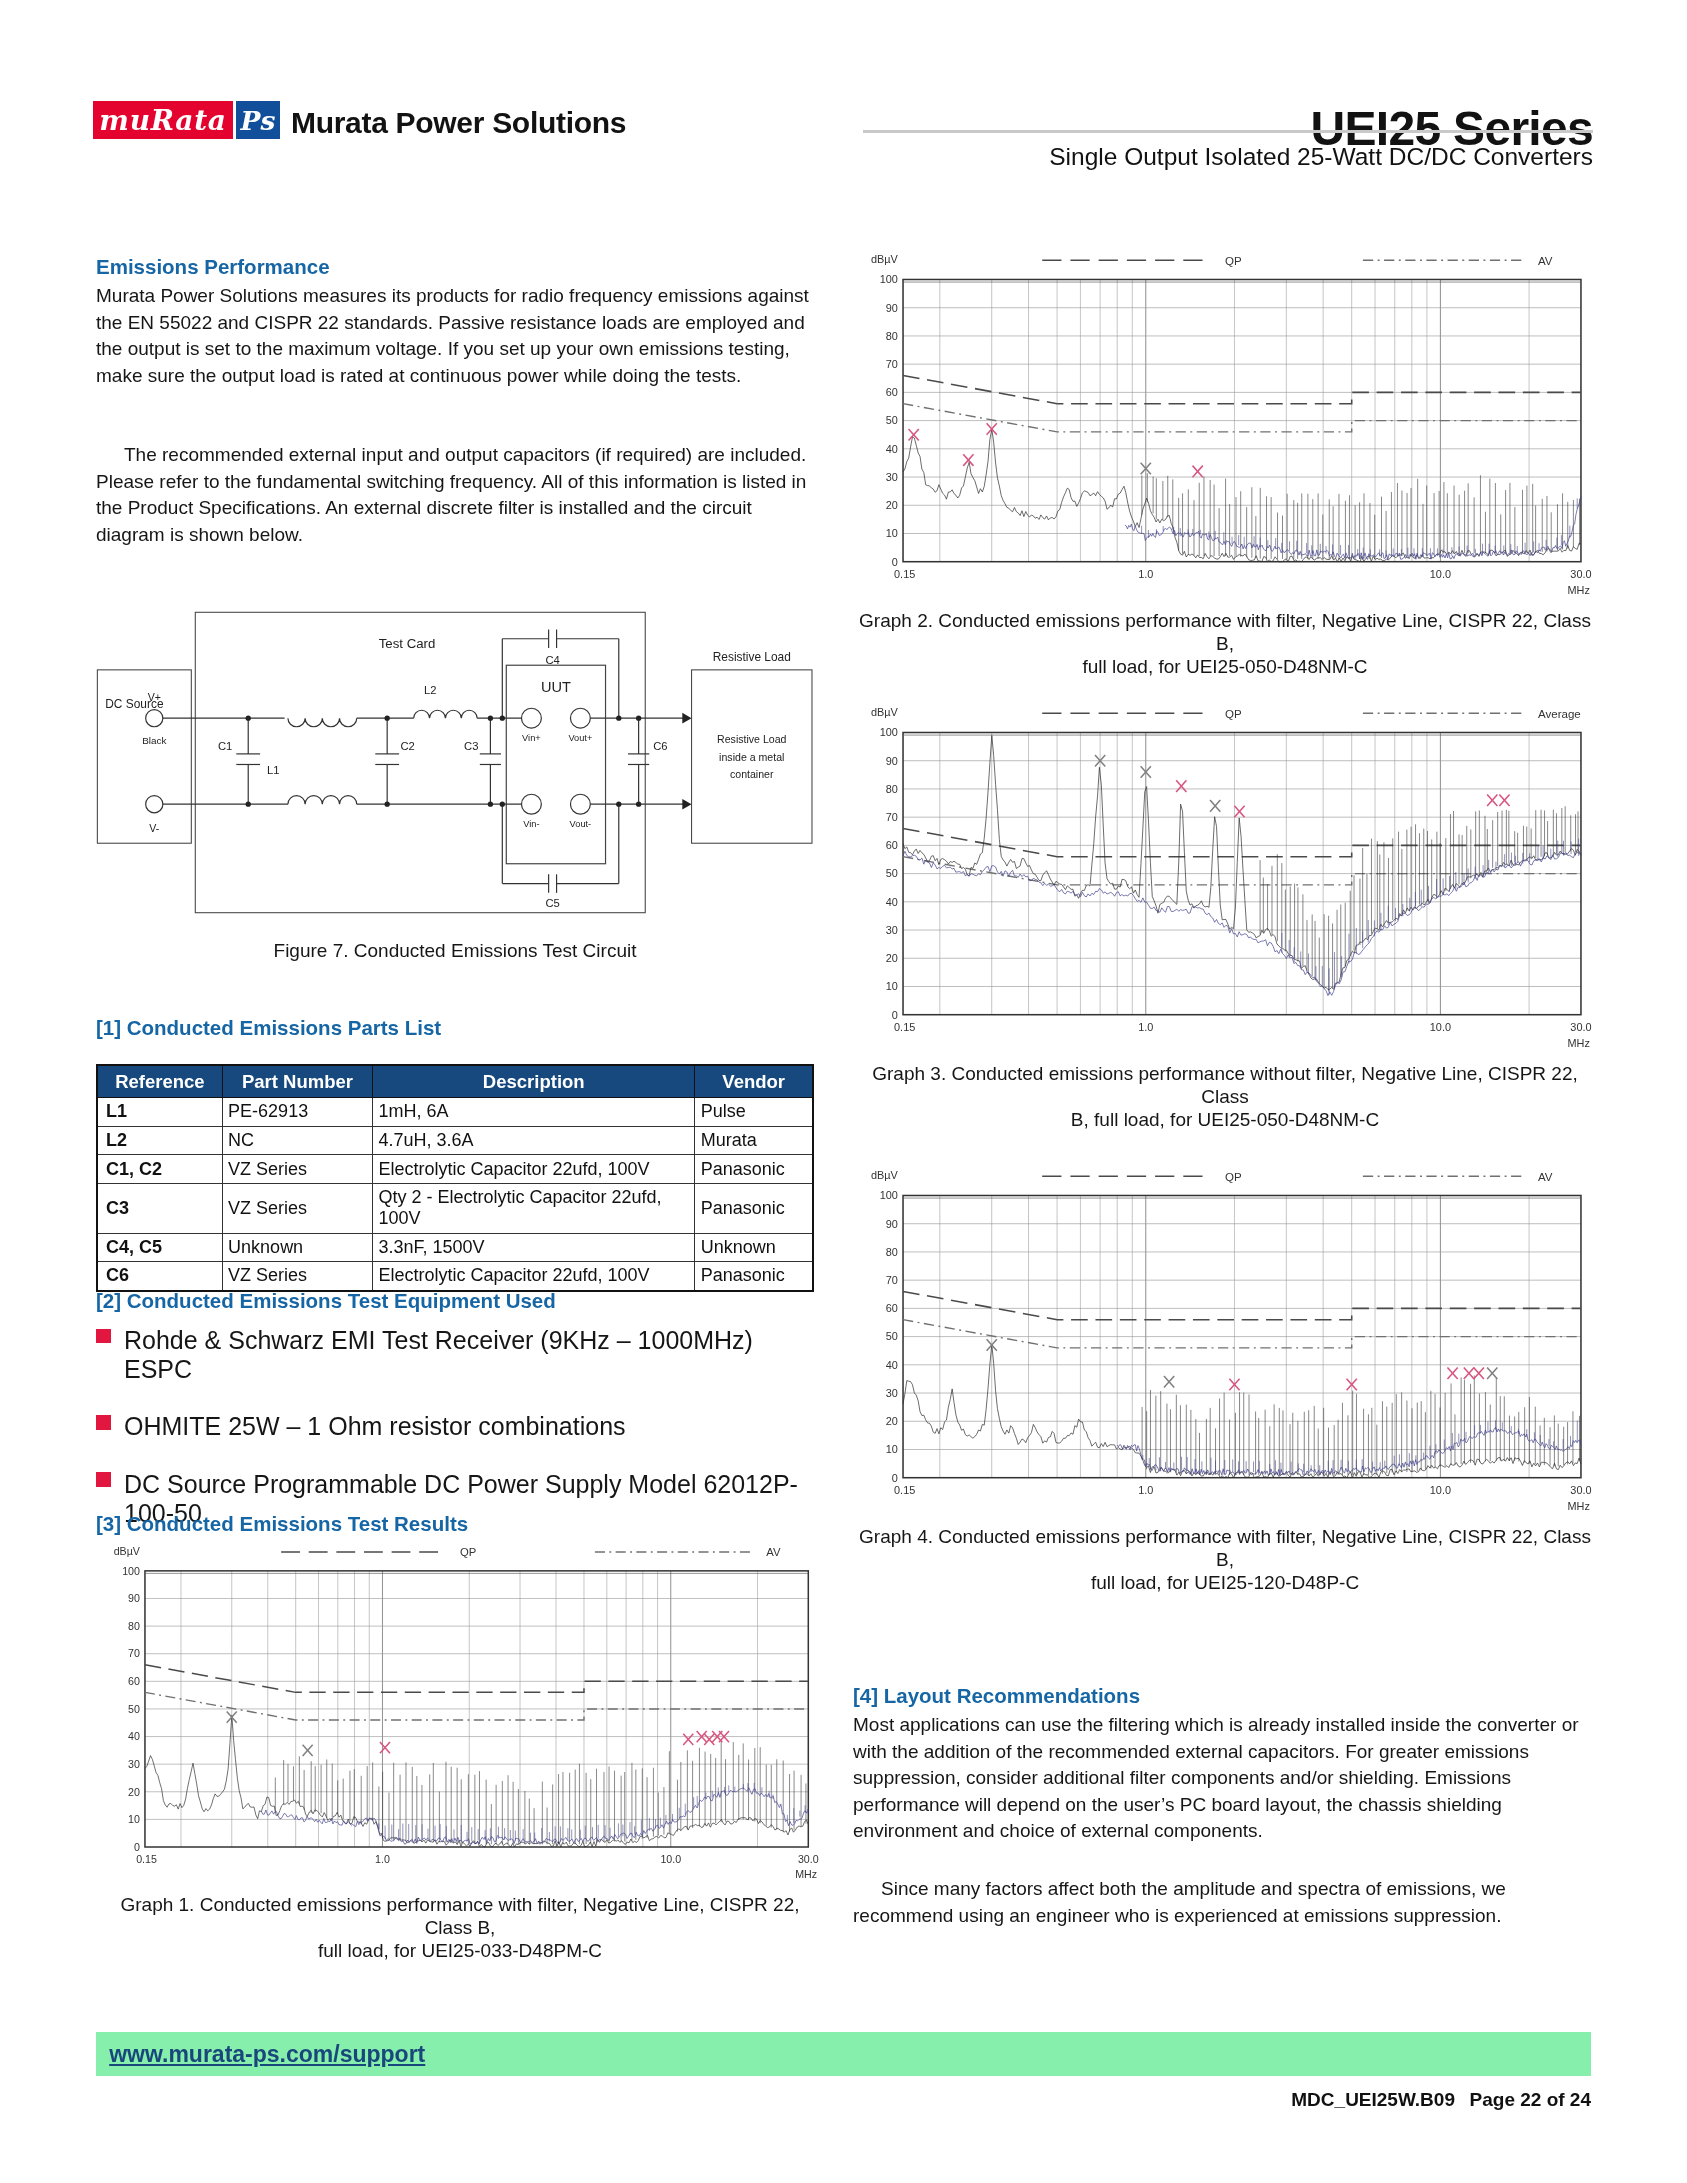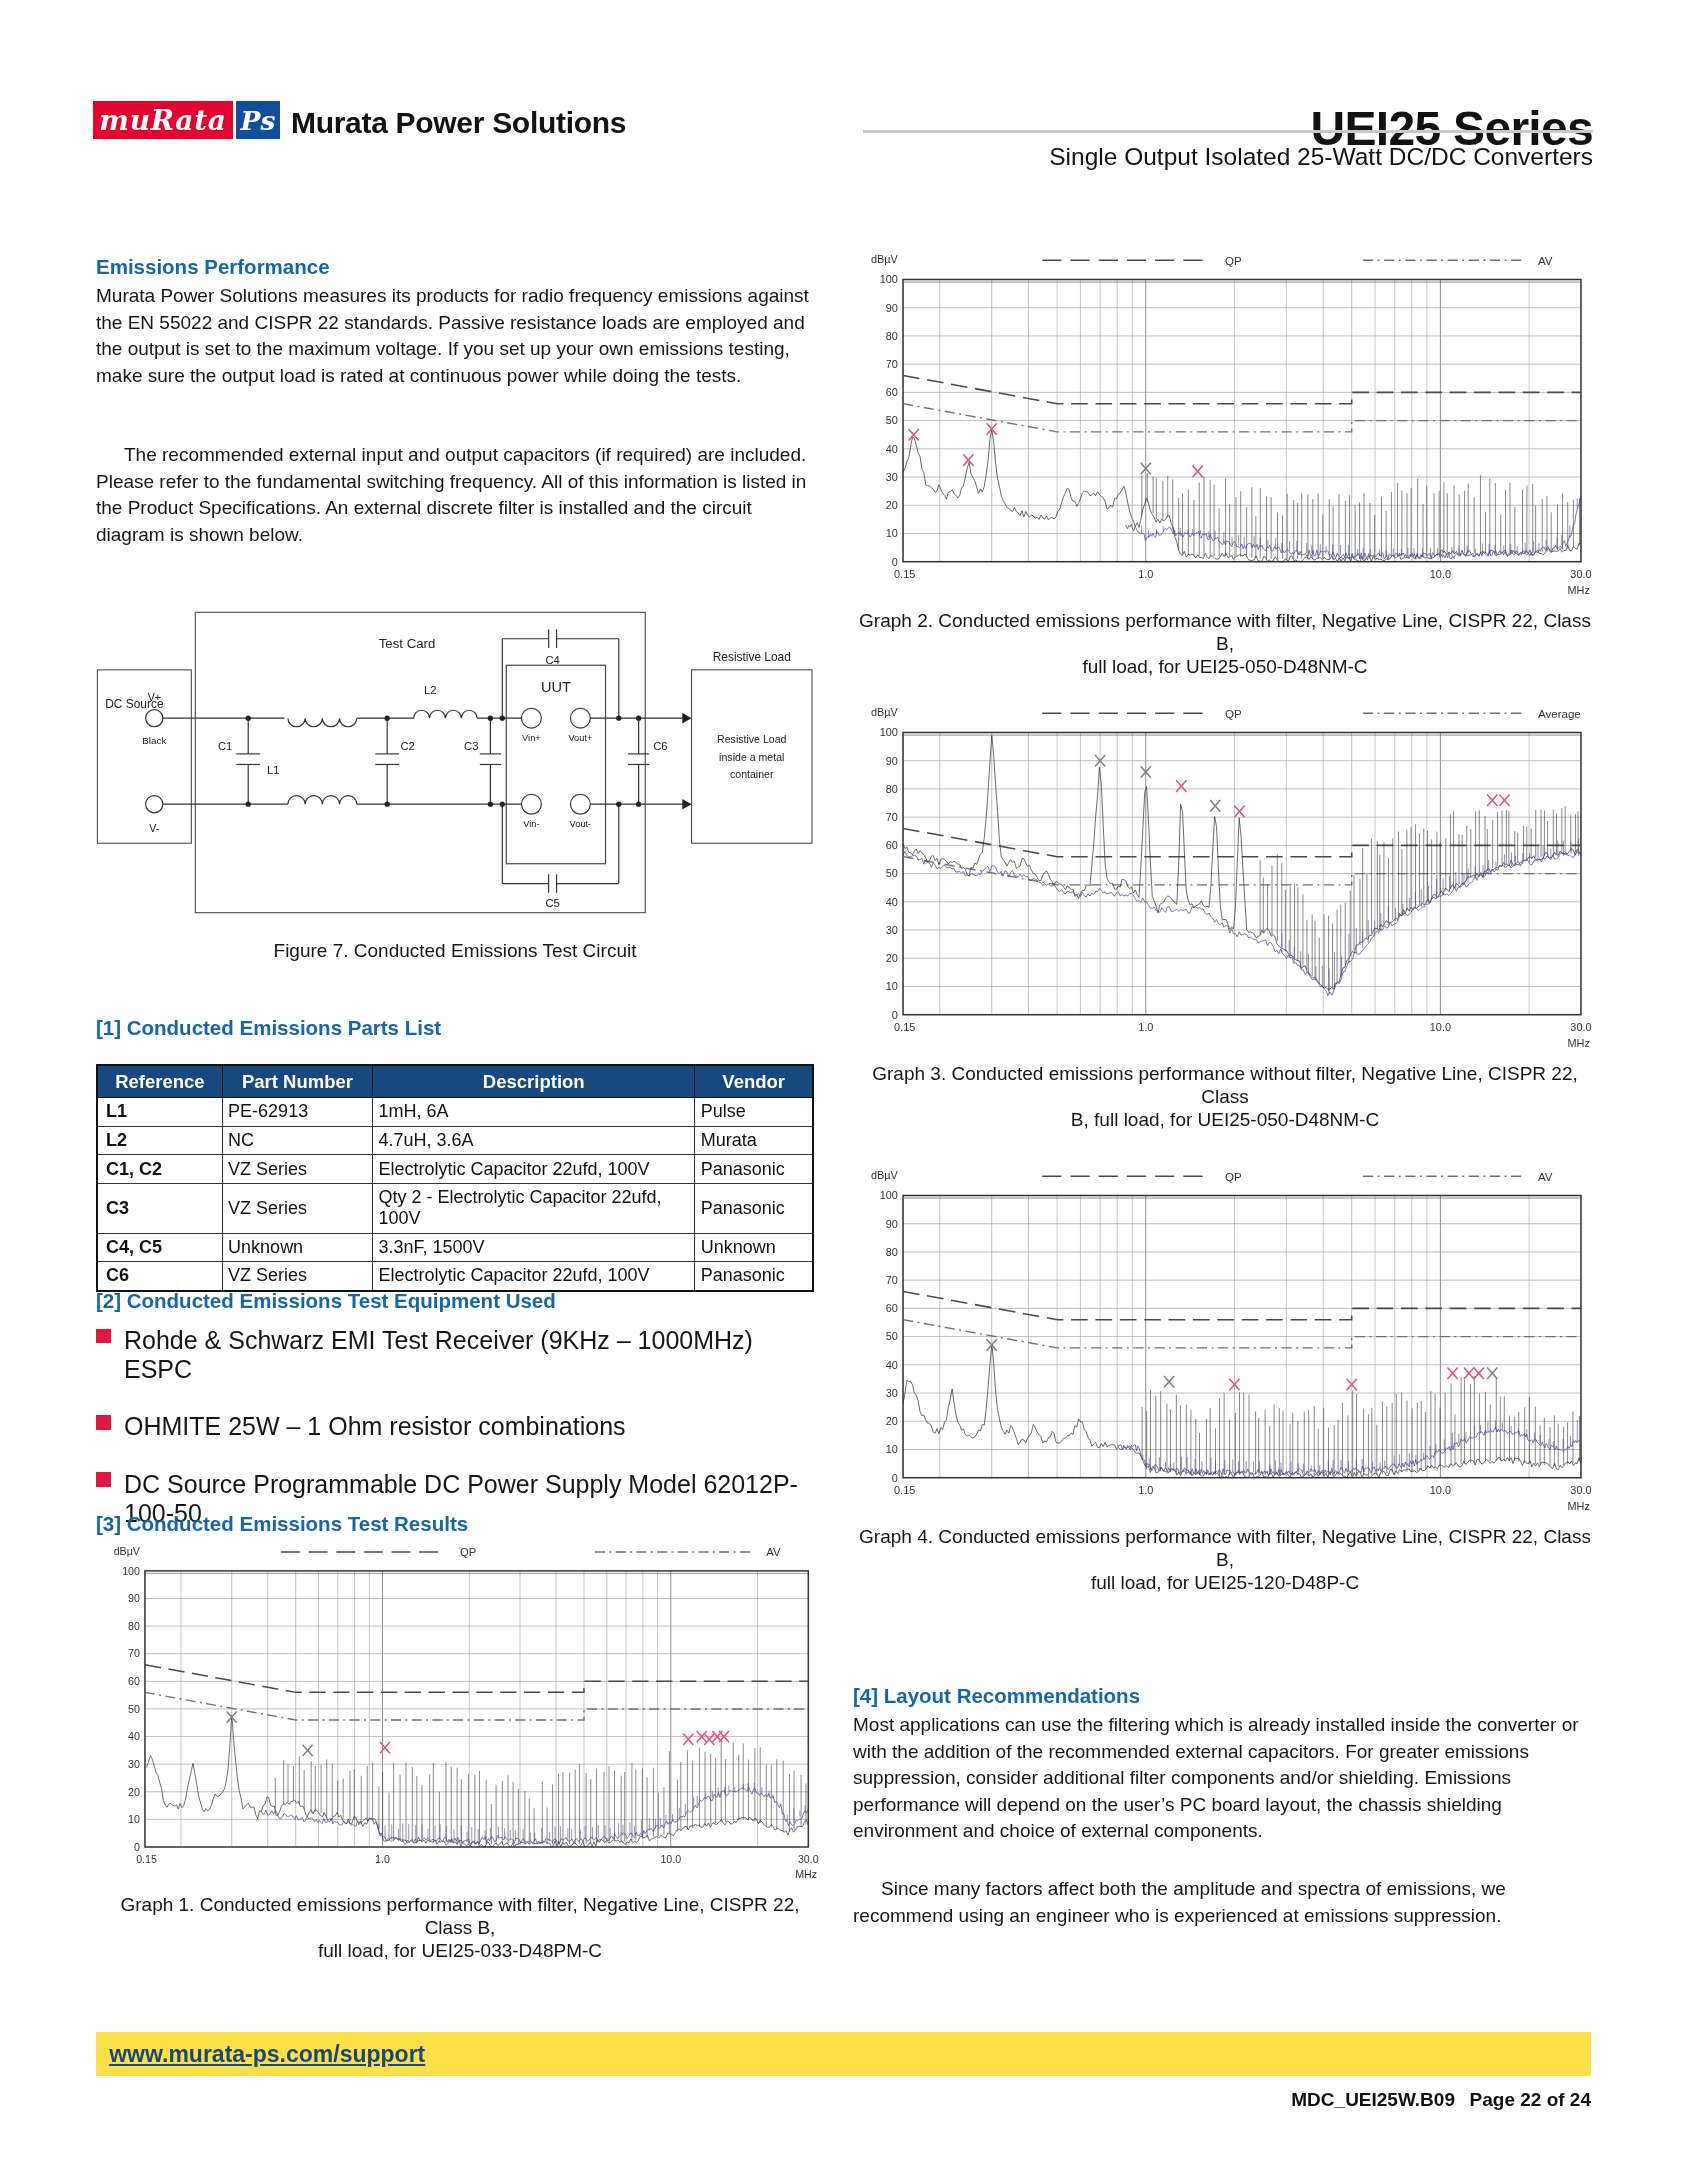--- a/index.html
+++ b/index.html
@@ -34,21 +34,21 @@
   table.parts td{font-size:18px;padding:3.3px 5.3px;border:1.3px solid #333;text-align:left;color:#111;}
   table.parts td:first-child{text-align:left;font-weight:bold;padding-left:8px;}
   
   ul.equip{list-style:none;margin:0;padding:0;}
   ul.equip li{position:relative;padding-left:28px;margin-bottom:28.4px;font-size:25px;color:#161616;}
   ul.equip li .sq{position:absolute;left:0;top:2.6px;width:14.6px;height:14.6px;background:#e1173f;}
   
   .chart svg{display:block;}
   .chart .caption{margin-top:10.6px;}
   
-  .footer-bar{left:96px;top:2032px;width:1495px;height:44px;background:#fde047;
+  .footer-bar{left:96px;top:2032px;width:1495px;height:44px;background:#86efac;
               display:flex;align-items:center;}
   .footer-link{margin-left:13.2px;font-size:23px;font-weight:bold;color:#19477b;
                text-decoration:underline;cursor:pointer;}
   .doc-line{left:96px;top:2089px;width:1495px;text-align:right;font-size:19px;color:#111;}
   .doc-line .code{font-weight:bold;}
   .doc-line .page{font-weight:bold;margin-left:9.3px;}
   
   .figsvg text{font-family:"Liberation Sans",sans-serif;fill:#222;}
   .chart text{font-family:"Liberation Sans",sans-serif;fill:#333;}
 </style>

